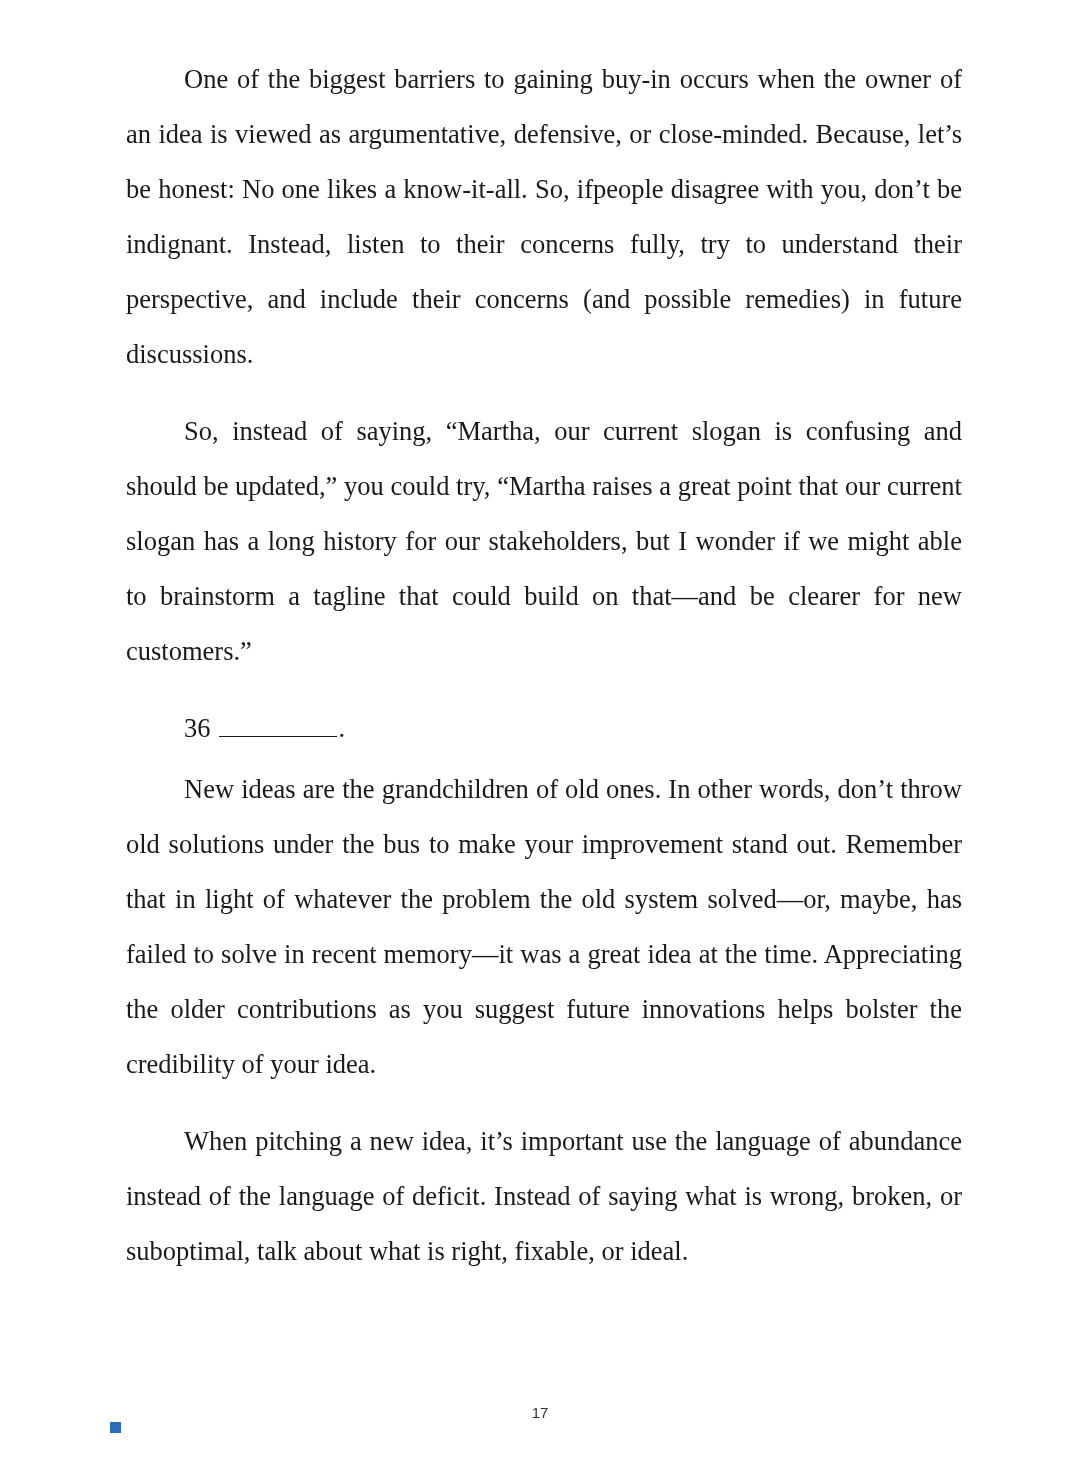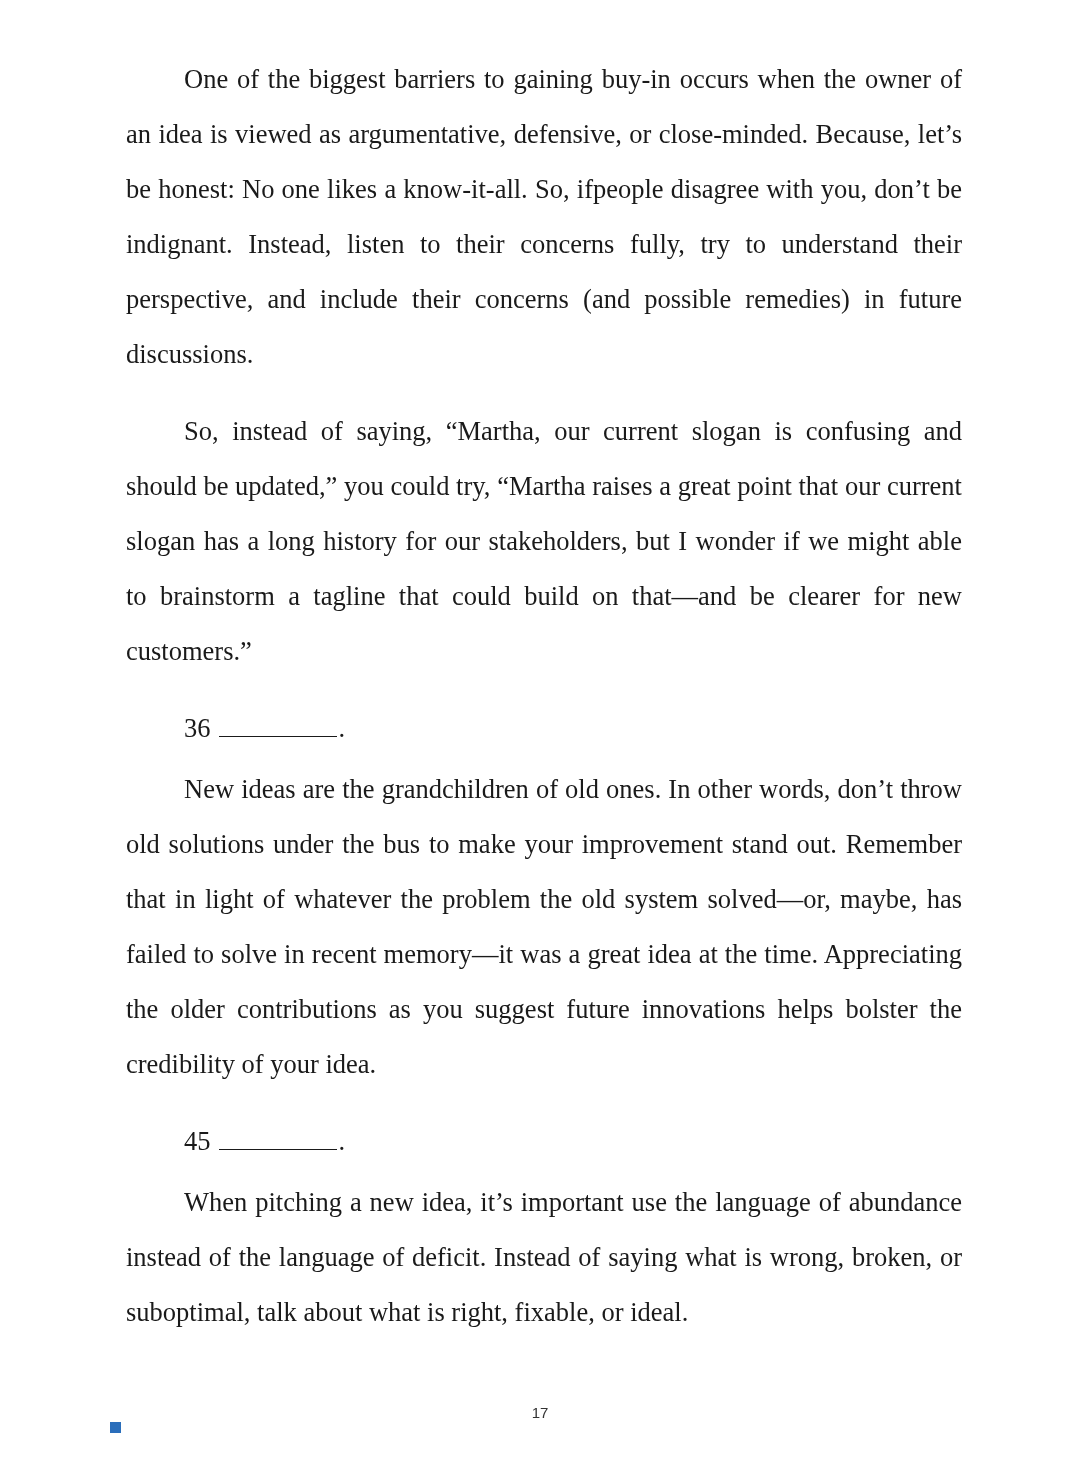--- a/index.html
+++ b/index.html
@@ -83,23 +83,20 @@
     <p class="para">One of the biggest barriers to gaining buy-in occurs when the owner of an idea is viewed as argumentative, defensive, or close-minded. Because, let’s be honest: No one likes a know-it-all. So, ifpeople disagree with you, don’t be indignant. Instead, listen to their concerns fully, try to understand their perspective, and include their concerns (and possible remedies) in future discussions.</p>
 
     <p class="para">So, instead of saying, “Martha, our current slogan is confusing and should be updated,” you could try, “Martha raises a great point that our current slogan has a long history for our stakeholders, but I wonder if we might able to brainstorm a tagline that could build on that—and be clearer for new customers.”</p>
 
     <p class="numbered">
       <span>36</span><span class="blankline"></span><span>.</span>
     </p>
 
     <p class="para">New ideas are the grandchildren of old ones. In other words, don’t throw old solutions under the bus to make your improvement stand out. Remember that in light of whatever the problem the old system solved—or, maybe, has failed to solve in recent memory—it was a great idea at the time. Appreciating the older contributions as you suggest future innovations helps bolster the credibility of your idea.</p>
 
-    <p class="numbered">
-      <span>45</span><span class="blankline"></span><span>.</span>
-    </p>
 
     <p class="para">When pitching a new idea, it’s important use the language of abundance instead of the language of deficit. Instead of saying what is wrong, broken, or suboptimal, talk about what is right, fixable, or ideal.</p>
 
   </div>
 
   <div class="footer">
     <div class="footer-mark"></div>
     <div class="page-number">17</div>
   </div>
 

